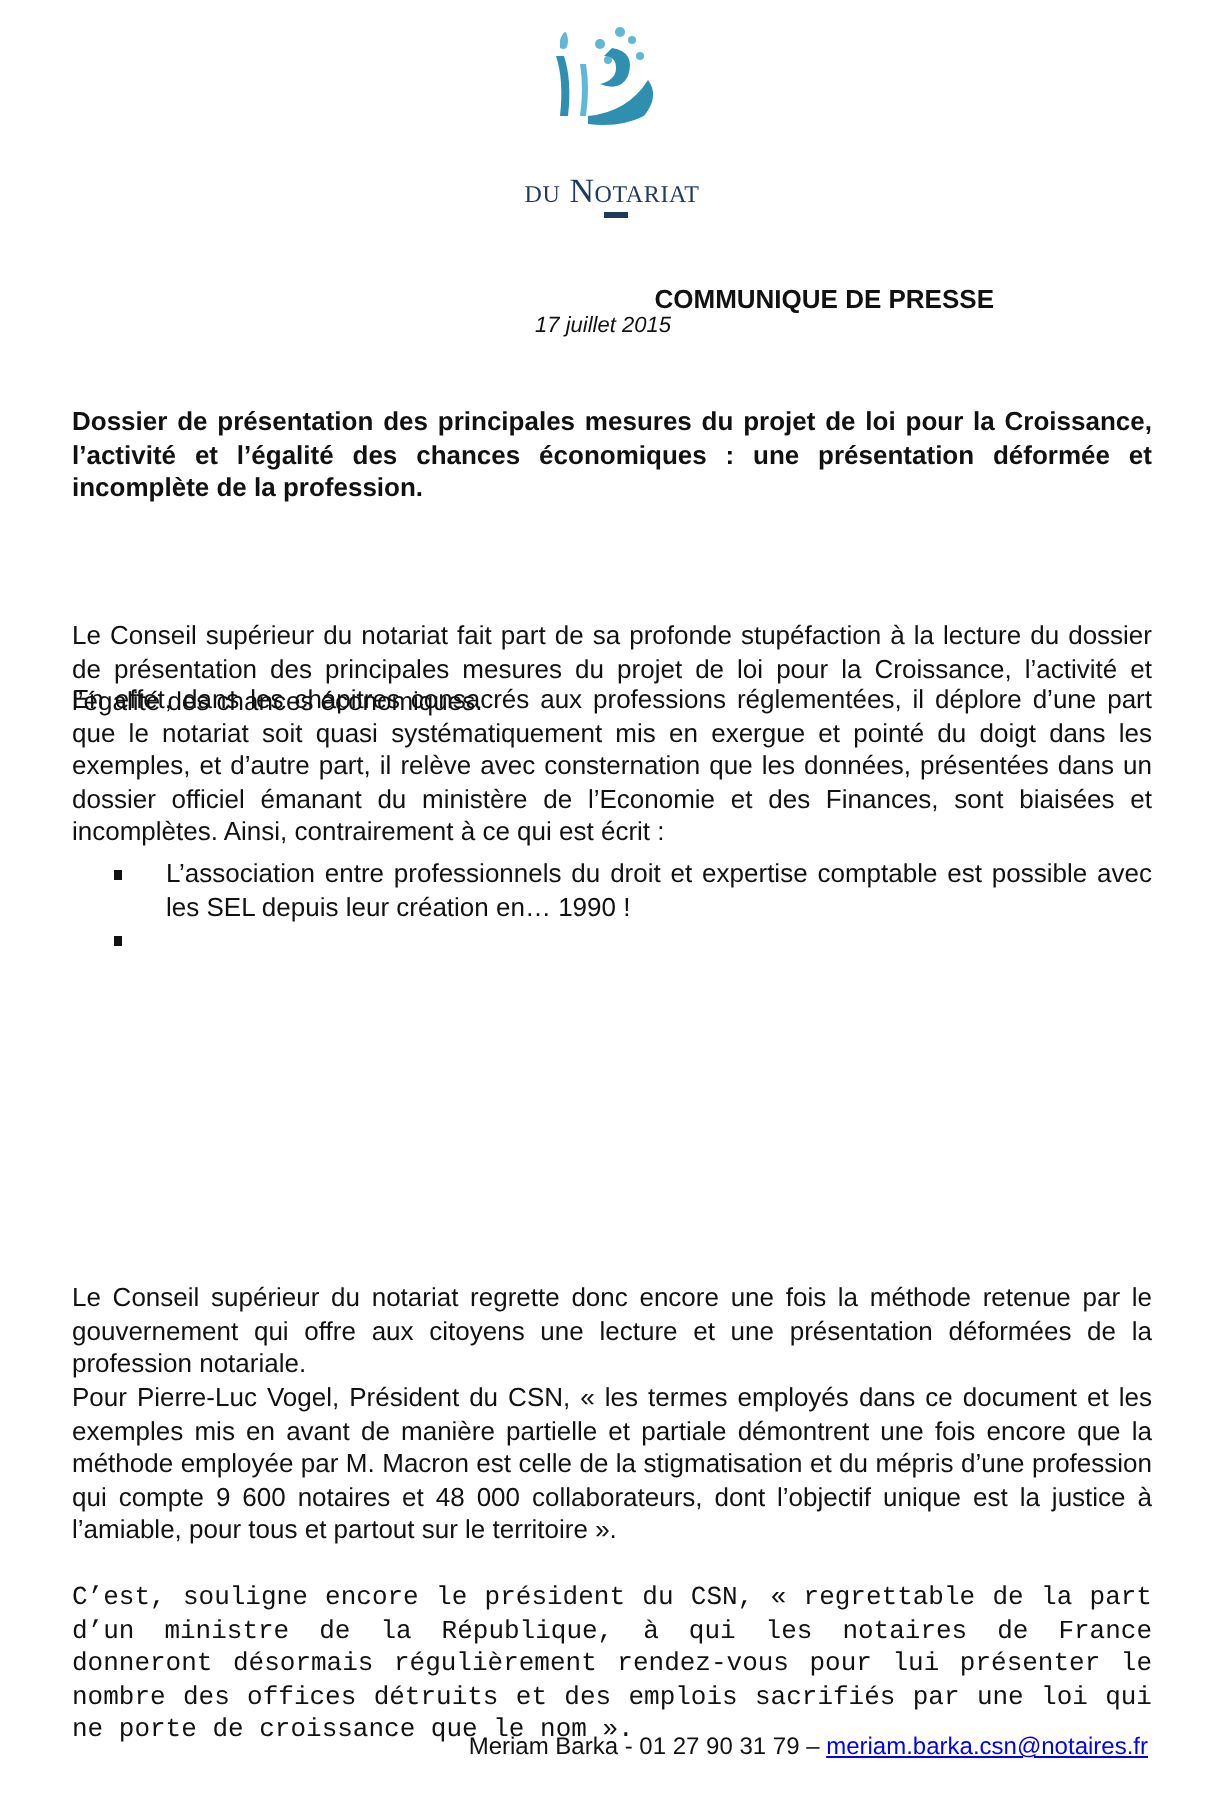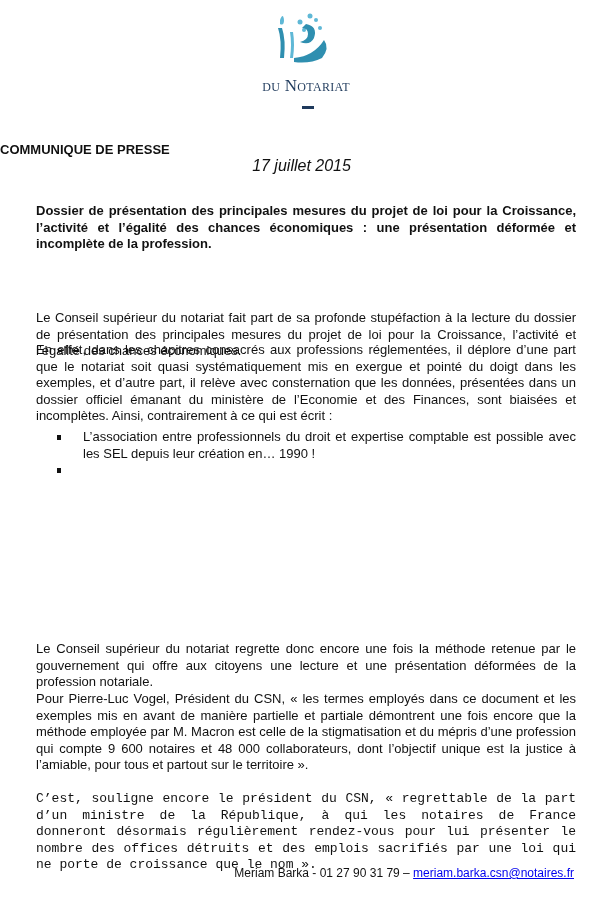--- a/index.html
+++ b/index.html
@@ -7,30 +7,30 @@
     width: 603px; height: 907px; position: relative; overflow: hidden;
     font-family: "Liberation Sans", sans-serif; color: #111111;
   }
   .logo { position: absolute; left: 226px; top: 6px; width: 160px; height: 100px; }
   .logo svg { position: absolute; left: 40px; top: 4px; }
   .logo-line1, .logo-line2 {
     position: absolute; left: 0; width: 160px; text-align: center;
     font-family: "Liberation Serif", serif; color: #1f3a5c; letter-spacing: 0.3px;
   }
   .logo-line1 { top: 62px; font-size: 17px; }
-  .logo-line2 { top: 70px; font-size: 17px; }
+  .logo-line2 { top: 80px; font-size: 17px; }
   .logo-dash { position: absolute; left: 76px; top: 100px; width: 12px; height: 3px; background: #1f3a5c; }
 
   .head-title {
-    position: absolute; top: 142px; left: 0; width: 497px; text-align: left;
+    position: absolute; top: 142px; left: 0; width: 497px; text-align: right;
     font-weight: bold; font-size: 13px;
   }
   .head-date {
     position: absolute; top: 157px; left: 0; width: 603px; text-align: center;
-    font-style: italic; font-size: 16px;
+    font-style: italic; font-size: 11px;
   }
   .text-block {
     position: absolute; left: 36px; width: 540px; font-size: 13px; line-height: 16.5px;
     text-align: justify; text-align-last: left;
   }
   .bold { font-weight: bold; }
   .bullets { position: absolute; left: 36px; width: 540px; top: 429px; margin: 0; padding: 0; list-style: none; font-size: 13px; line-height: 16.5px; }
   .bullets li { position: relative; padding-left: 47px; text-align: justify; text-align-last: left; }
   .bullets li .bullet {
     position: absolute; left: 21px; top: 6px; width: 4px; height: 5px; background: #111;

